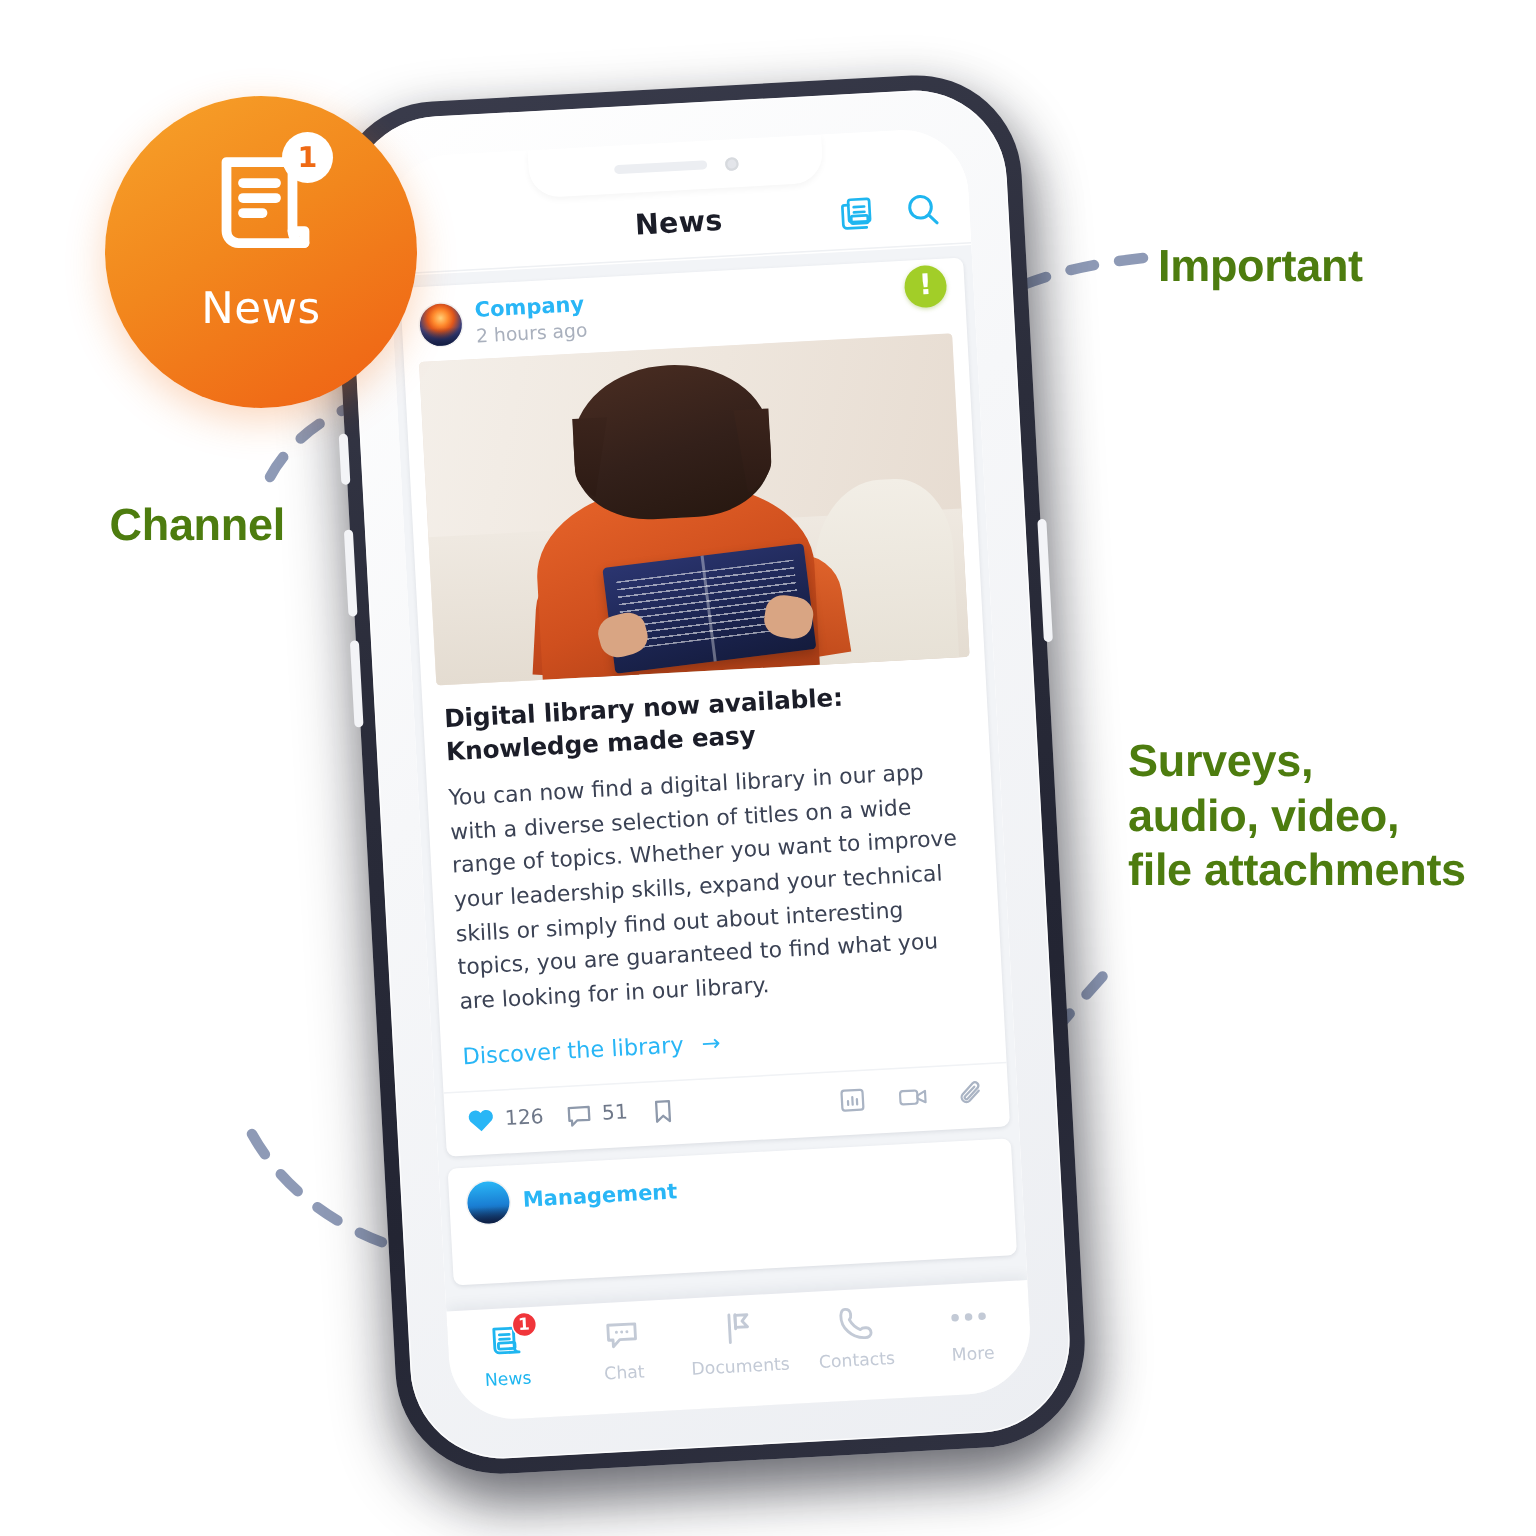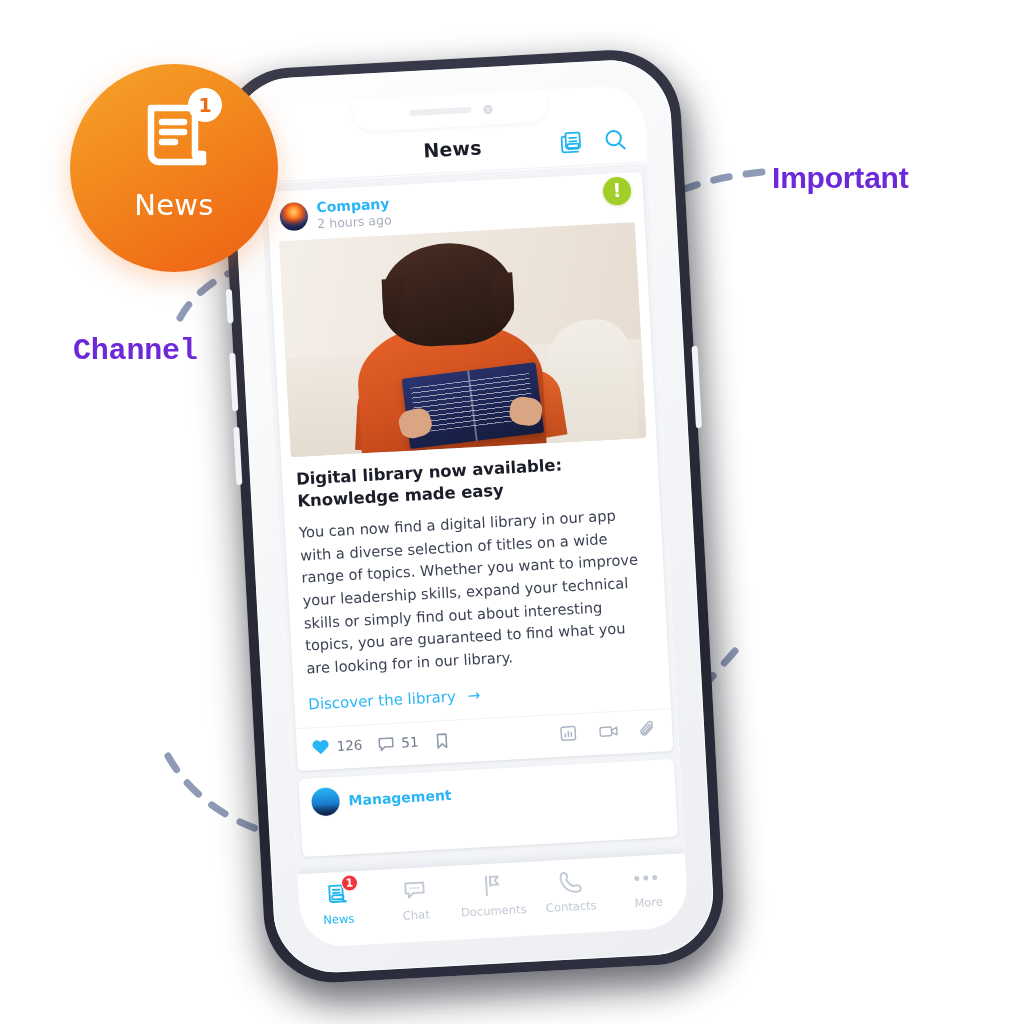--- a/index.html
+++ b/index.html
@@ -6,29 +6,29 @@
   body{
     width:1024px;height:1024px;overflow:hidden;position:relative;
     background:#ffffff;
     font-family:"Liberation Sans", sans-serif;
   }
   #stage{position:absolute;inset:0;}
 
   
   .anno{
     position:absolute;
-    color:#6d28d9;
+    color:#4d7c0f;
     font-family:"Liberation Sans", sans-serif;
     font-weight:700;
     letter-spacing:-0.2px;
     line-height:1.22;
     white-space:pre-line;
   }
   #anno-important{left:772px;top:160px;font-size:30px;}
-  #anno-channel{left:73px;top:333px;font-size:30px;font-family:Liberation Mono, monospace;}
+  #anno-channel{left:73px;top:333px;font-size:30px;}
   #anno-likes{left:33px;top:604px;font-size:30px;}
   #anno-surveys{left:752px;top:490px;font-size:30px;}
 
   
   #arrows{position:absolute;left:0;top:0;width:1024px;height:1024px;pointer-events:none;}
 
   
   #news-bubble{
     position:absolute;left:70px;top:64px;width:208px;height:208px;border-radius:50%;
     background:linear-gradient(150deg,#f7a32a 0%,#f2871d 45%,#ef5f14 100%);
@@ -258,20 +258,23 @@
           </g>
         </svg>
         <div class="nb-badge">1</div>
       </div>
       <div class="nb-label">News</div>
     </div>
   </div>
 
   <div class="anno" id="anno-important">Important</div>
   <div class="anno" id="anno-channel">Channel</div>
+  <div class="anno" id="anno-surveys">Surveys,
+audio, video,
+file attachments</div>
 
   <div id="phone-wrap">
     <div id="phone-shadow"></div>
     <div id="phone-body">
       <div class="side-btn" id="sb1"></div>
       <div class="side-btn" id="sb2"></div>
       <div class="side-btn" id="sb3"></div>
       <div class="side-btn" id="sb4"></div>
 
       <div id="phone-white">

